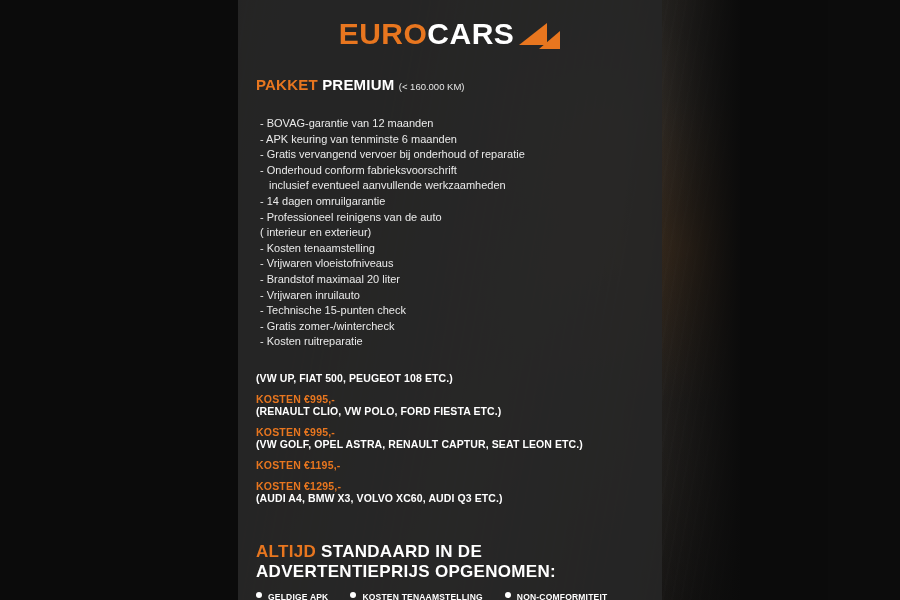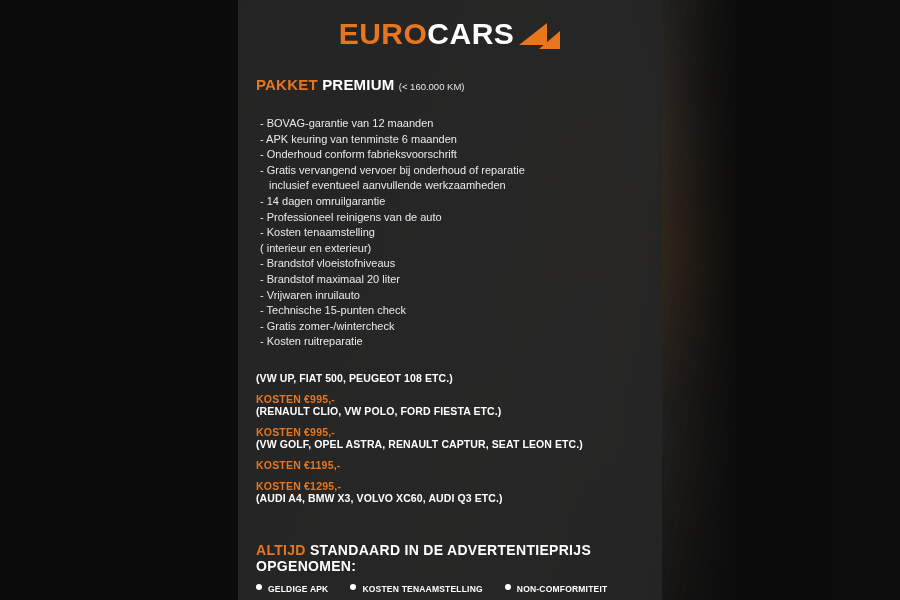--- a/index.html
+++ b/index.html
@@ -91,21 +91,21 @@
     font-size: 10.5px; font-weight: bold; color: #e8761f; letter-spacing: 0.2px;
   }
   .price-models {
     font-size: 10.5px; font-weight: bold; color: #ffffff; letter-spacing: 0.1px;
   }
 
   .always {
     margin-top: 38px;
   }
   .always-title {
-    font-size: 14px; font-weight: bold; color: #ffffff; letter-spacing: 0.3px;
+    font-size: 17px; font-weight: bold; color: #ffffff; letter-spacing: 0.3px;
   }
   .always-title .orange { color: #e8761f; }
   .bullets {
     margin-top: 10px;
     display: flex; align-items: center; gap: 22px;
   }
   .bullet {
     display: flex; align-items: flex-start; gap: 6px;
   }
   .dot {
@@ -141,28 +141,28 @@
 
     <div class="pkg-title">
       <span class="orange">PAKKET</span>
       <span>PREMIUM</span>
       <span class="km">(&lt; 160.000 KM)</span>
     </div>
 
     <ul class="features">
       <li>- BOVAG-garantie van 12 maanden</li>
       <li>- APK keuring van tenminste 6 maanden</li>
+      <li>- Gratis vervangend vervoer bij onderhoud of reparatie</li>
       <li>- Onderhoud conform fabrieksvoorschrift</li>
-      <li>- Gratis vervangend vervoer bij onderhoud of reparatie</li>
       <li class="indent">inclusief eventueel aanvullende werkzaamheden</li>
       <li>- 14 dagen omruilgarantie</li>
       <li>- Professioneel reinigens van de auto</li>
+      <li>( interieur en exterieur)</li>
       <li>- Kosten tenaamstelling</li>
-      <li>( interieur en exterieur)</li>
-      <li>- Brandstof vloeistofniveaus</li>
+      <li>- Vrijwaren vloeistofniveaus</li>
       <li>- Brandstof maximaal 20 liter</li>
       <li>- Vrijwaren inruilauto</li>
       <li>- Technische 15-punten check</li>
       <li>- Gratis zomer-/wintercheck</li>
       <li>- Kosten ruitreparatie</li>
     </ul>
 
     <div class="price-block">
       <div class="price-item">
         <div class="price-models">(VW UP, FIAT 500, PEUGEOT 108 ETC.)</div>

